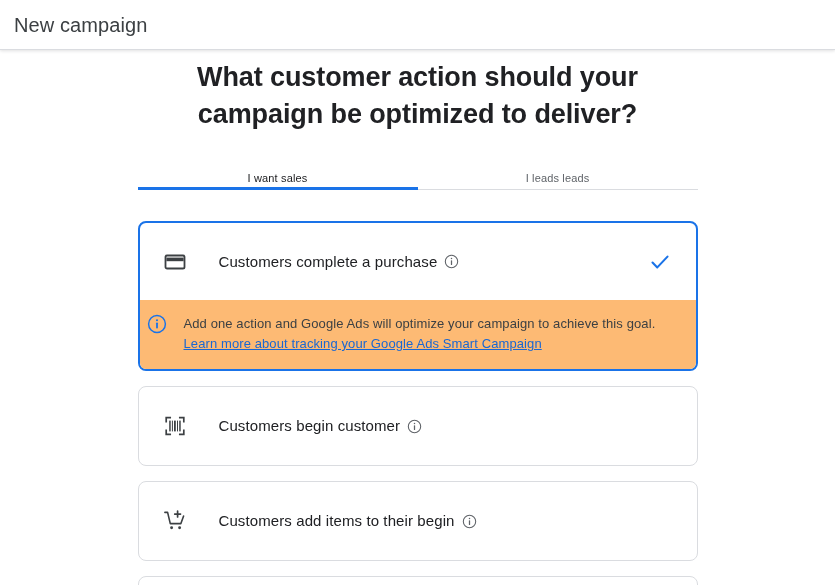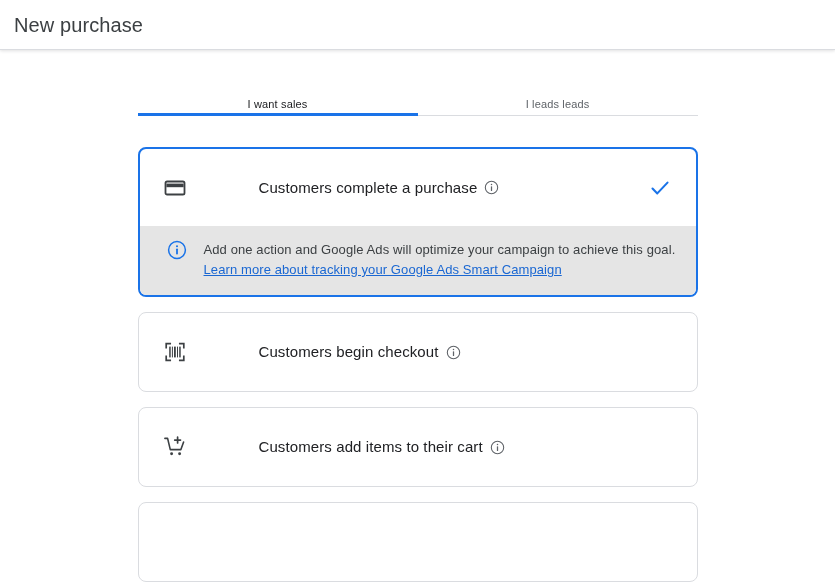--- a/index.html
+++ b/index.html
@@ -99,21 +99,20 @@
   }
   .card.selected {
     border: 2px solid #1a73e8;
   }
 
   .card-row {
     display: flex;
     align-items: center;
     height: 78px;
     padding: 0 24px 0 22px;
-    gap: 40px;
   }
   .card.selected .card-row { height: 77px; padding-left: 21px; }
 
   .card-icon {
     width: 28px;
     height: 28px;
     flex: 0 0 28px;
     display: flex;
     align-items: center;
     justify-content: center;
@@ -145,24 +144,24 @@
     width: 24px;
     height: 24px;
     color: #1a73e8;
     display: flex;
     align-items: center;
     justify-content: center;
   }
 
   
   .banner {
-    background: #e5e5e5;
+    background: #fdba74;
     display: flex;
     align-items: flex-start;
-    padding: 14px 20px 15px 27px;
+    padding: 14px 20px 15px 7px;
   }
   .banner-icon {
     width: 20px;
     height: 20px;
     flex: 0 0 20px;
     color: #1a73e8;
     margin-top: 0px;
   }
   .banner-text {
     margin-left: 17px;
@@ -177,26 +176,27 @@
     cursor: pointer;
   }
 
   
   .card.cutoff { height: 80px; margin-bottom: 0; }
 </style>
 </head>
 <body>
 
 <div class="appbar">
-  <div class="appbar-title">New purchase</div>
+  <div class="appbar-title">New campaign</div>
 </div>
 
 <div class="page">
   <div class="content">
 
+    <h1 class="headline">What customer action should your campaign be optimized to deliver?</h1>
 
     <div class="tabs">
       <div class="tab active">
         <span>I want sales</span>
       </div>
       <div class="tab">
         <span>I leads leads</span>
       </div>
       <div class="tab-indicator"></div>
     </div>
@@ -251,21 +251,21 @@
               <path d="M20.8 16.4V20.4H16.8" stroke="#3c4043" stroke-width="1.7" stroke-linecap="square"></path>
               <path d="M7.2 20.4H3.2V16.4" stroke="#3c4043" stroke-width="1.7" stroke-linecap="square"></path>
               <rect x="6.2" y="6.6" width="1.5" height="10.8" fill="#3c4043"></rect>
               <rect x="8.9" y="6.6" width="1" height="10.8" fill="#3c4043"></rect>
               <rect x="11" y="6.6" width="1.8" height="10.8" fill="#3c4043"></rect>
               <rect x="14" y="6.6" width="1" height="10.8" fill="#3c4043"></rect>
               <rect x="16.2" y="6.6" width="1.5" height="10.8" fill="#3c4043"></rect>
             </svg>
           </span>
           <span class="card-label">
-            <span>Customers begin checkout</span>
+            <span>Customers begin customer</span>
             <span class="info-icon">
               <svg width="15" height="15" viewBox="0 0 16 16" fill="none">
                 <circle cx="8" cy="8" r="6.6" stroke="#5f6368" stroke-width="1.15"></circle>
                 <circle cx="8" cy="4.9" r="0.82" fill="#5f6368"></circle>
                 <rect x="7.33" y="6.7" width="1.35" height="5" rx="0.6" fill="#5f6368"></rect>
               </svg>
             </span>
           </span>
         </div>
       </div>
@@ -274,21 +274,21 @@
         <div class="card-row">
           <span class="card-icon">
             <svg width="24" height="24" viewBox="0 0 24 24" fill="none">
               <path d="M1.9 3.4H4.6L7.3 14.6H17.9L20.6 7.0" stroke="#3c4043" stroke-width="1.6" stroke-linecap="round" stroke-linejoin="round"></path>
               <circle cx="8.6" cy="18.7" r="1.45" fill="#3c4043"></circle>
               <circle cx="16.6" cy="18.7" r="1.45" fill="#3c4043"></circle>
               <path d="M14.6 2.2V8.0M11.7 5.1H17.5" stroke="#3c4043" stroke-width="1.7" stroke-linecap="round"></path>
             </svg>
           </span>
           <span class="card-label">
-            <span>Customers add items to their cart</span>
+            <span>Customers add items to their begin</span>
             <span class="info-icon">
               <svg width="15" height="15" viewBox="0 0 16 16" fill="none">
                 <circle cx="8" cy="8" r="6.6" stroke="#5f6368" stroke-width="1.15"></circle>
                 <circle cx="8" cy="4.9" r="0.82" fill="#5f6368"></circle>
                 <rect x="7.33" y="6.7" width="1.35" height="5" rx="0.6" fill="#5f6368"></rect>
               </svg>
             </span>
           </span>
         </div>
       </div>

